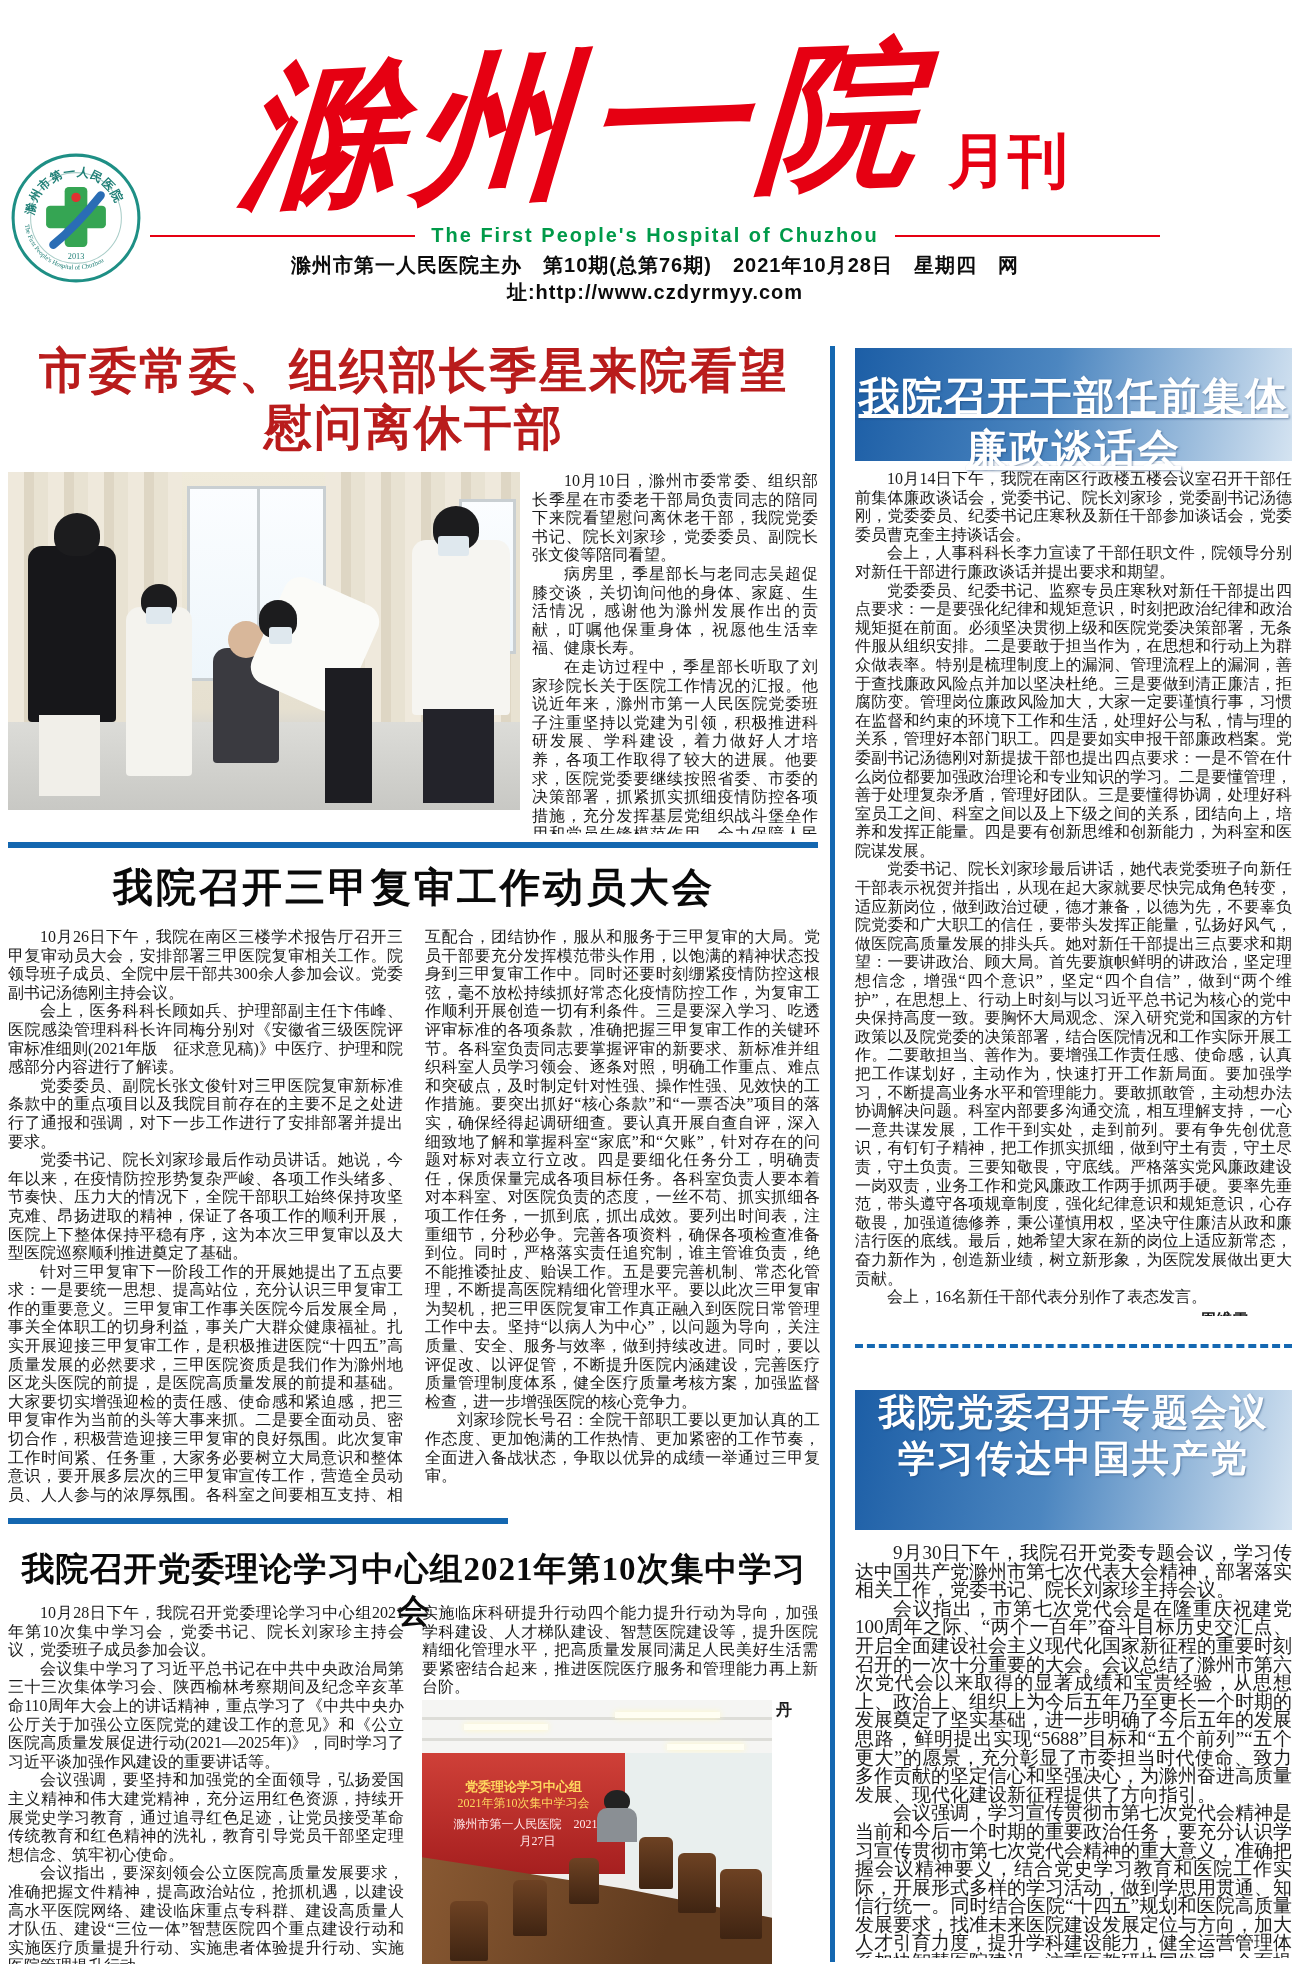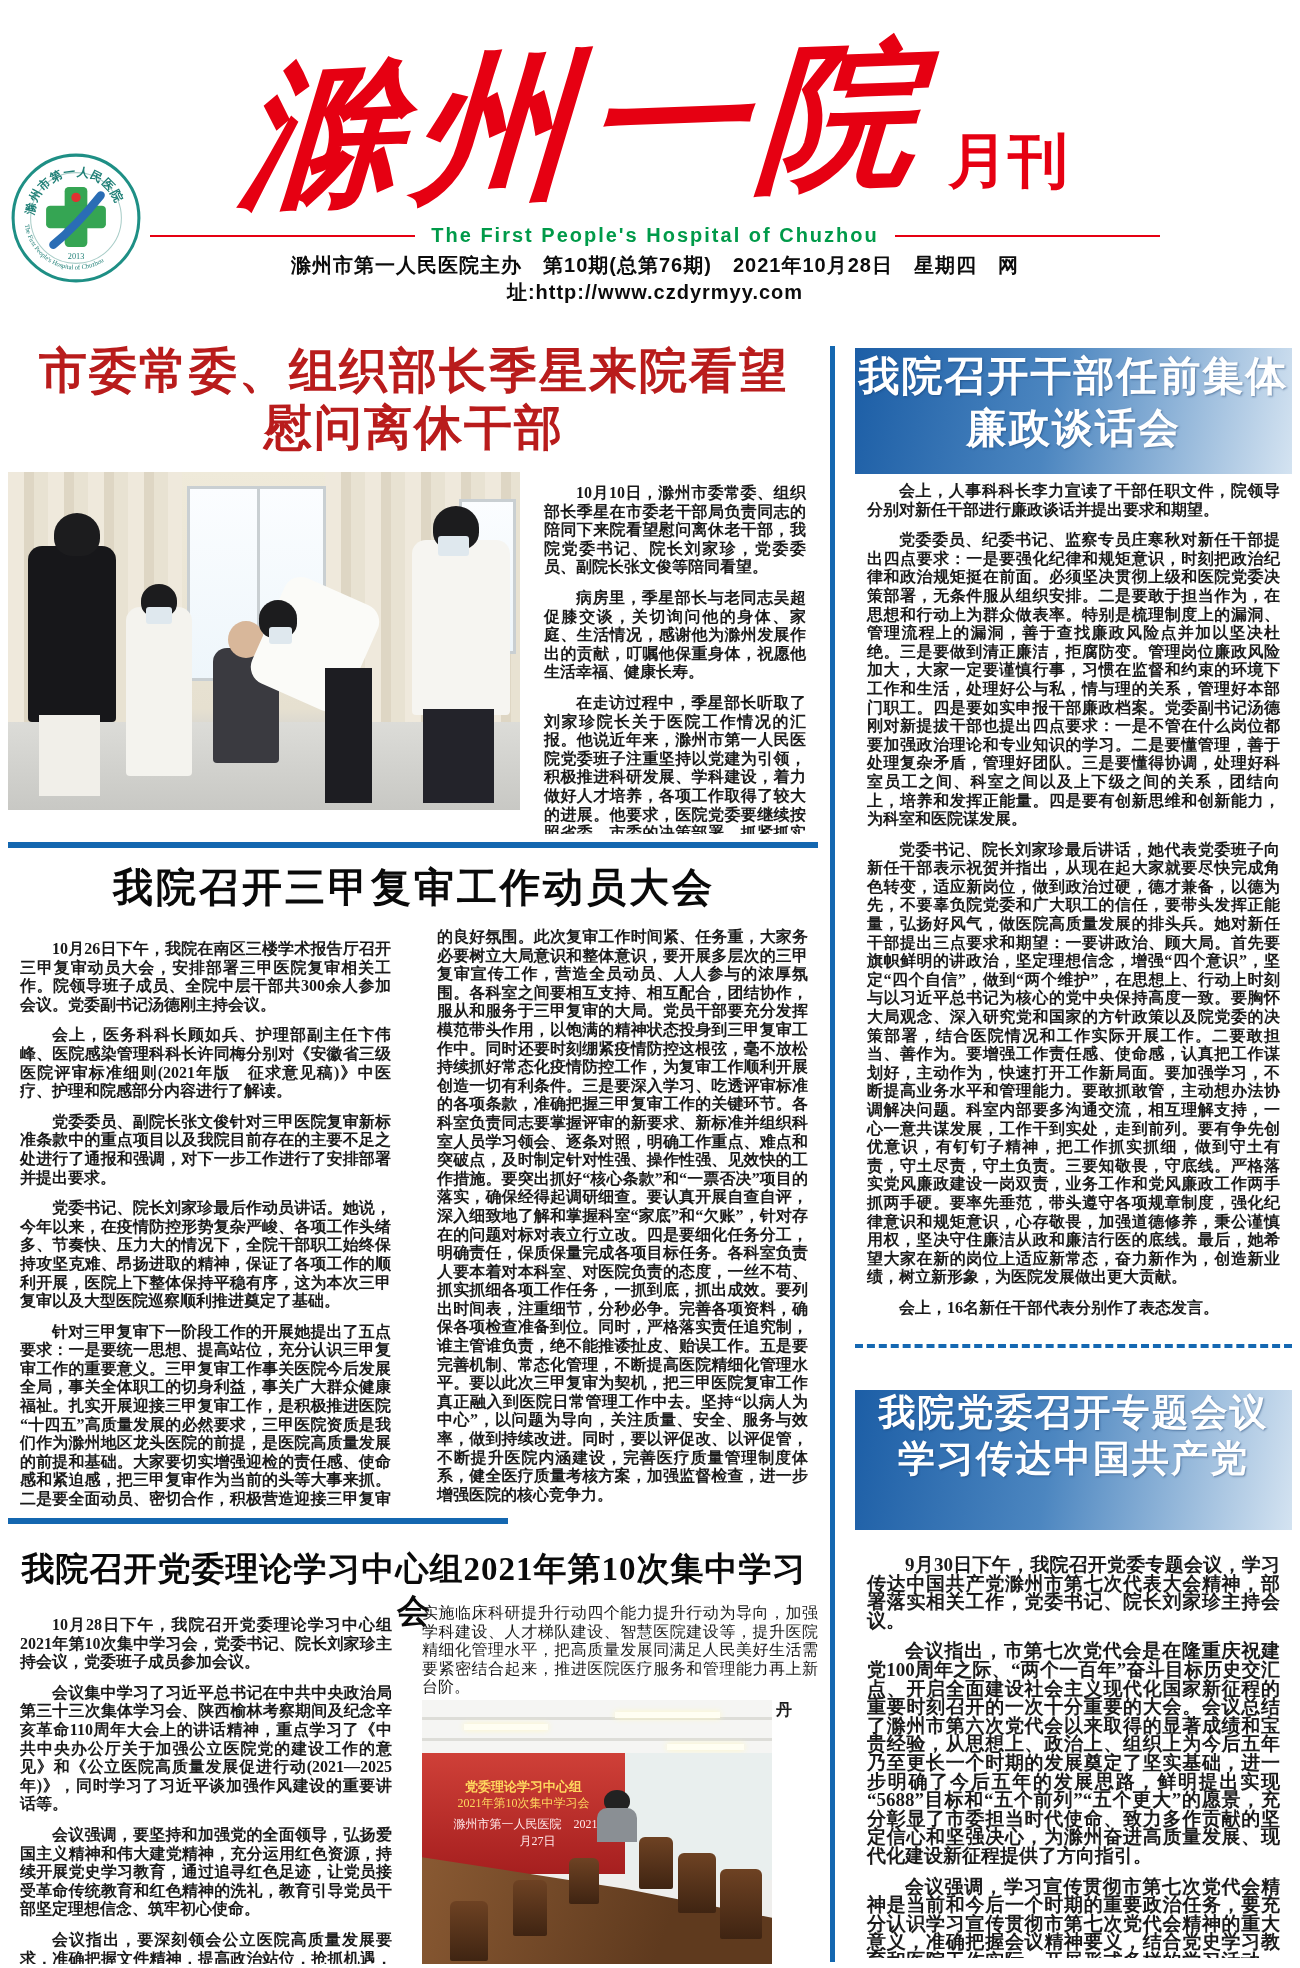--- a/index.html
+++ b/index.html
@@ -18,21 +18,21 @@
   .eng-text{margin:0 16px;color:#009a49;font-weight:bold;font-size:20px;letter-spacing:2px;
         font-family:"Liberation Sans","DejaVu Sans",sans-serif;}
   .info-line{position:absolute;left:150px;top:252px;width:1010px;text-align:center;
         font-size:20px;font-weight:bold;color:#0c0c0c;letter-spacing:1px;
         font-family:"Liberation Sans","DejaVu Sans",sans-serif;}
   
   .hrule{position:absolute;background:#1467b0;height:6px;}
   .vrule{position:absolute;background:#1467b0;width:5px;}
   .dashed-rule{position:absolute;border-top:4px dashed #1568b2;}
   .body-text{font-size:16px;line-height:18.6px;text-align:justify;overflow:hidden;}
-  .body-text p{margin:12px;text-indent:2em;font-weight:bold;}
+  .body-text p{margin:0;text-indent:2em;}
   .byline{text-align:right;font-weight:bold;padding-right:26px;margin-top:4px;}
   
   .a1-head{position:absolute;left:8px;top:342px;width:812px;text-align:center;
         color:#b91c1c;font-weight:700;font-size:48px;line-height:57px;letter-spacing:2px;}
   .photo1{position:absolute;left:8px;top:472px;width:512px;height:338px;overflow:hidden;
         background:linear-gradient(#efeada 0,#e6e0d0 70%,#d8d6d0 76%,#cfcfcb 100%);}
   .a1-text{position:absolute;left:532px;top:472px;width:286px;height:362px;}
   .a2-head{position:absolute;left:8px;top:864px;width:812px;text-align:center;
         color:#0a0a0a;font-weight:900;font-size:40px;line-height:48px;letter-spacing:3px;}
   .a2-body{position:absolute;left:8px;top:928px;width:812px;height:586px;
@@ -41,21 +41,21 @@
         color:#0a0a0a;font-weight:900;font-size:33px;line-height:42px;letter-spacing:1px;}
   .a3-left{position:absolute;left:8px;top:1604px;width:396px;height:360px;}
   .a3-right{position:absolute;left:422px;top:1604px;width:396px;}
   .a3-right .cont{text-indent:0;}
   .photo2{position:absolute;left:422px;top:1700px;width:350px;height:264px;overflow:hidden;background:#efeeec;}
   
   .banner{position:absolute;left:855px;width:437px;color:#fff;text-align:center;
         font-weight:900;letter-spacing:2px;
         background:linear-gradient(100deg,#1c5ea6 0%,#4c86c0 45%,#d4e3f1 100%);
         text-shadow:1px 1px 2px rgba(20,60,110,.5);}
-  .banner1{top:348px;height:126px;font-size:41px;line-height:52px;padding-top:2px;box-sizing:border-box;}
+  .banner1{top:348px;height:113px;font-size:41px;line-height:52px;padding-top:23px;box-sizing:border-box;text-decoration:underline;}
   .banner2{top:1390px;height:140px;font-size:37px;line-height:46px;box-sizing:border-box;}
   .r1-body{position:absolute;left:855px;top:470px;width:437px;height:846px;}
   .r2-body{position:absolute;left:855px;top:1544px;width:437px;height:414px;font-size:19px;}
   
   .curtain{position:absolute;top:0;height:74%;background:
         repeating-linear-gradient(90deg,#efe9dc 0 16px,#ded6c4 16px 26px,#e8e2d2 26px 40px);}
   .window{position:absolute;background:linear-gradient(#fbfdff,#eef6fb);border:3px solid #c9cfd2;}
   .window .mull{position:absolute;left:50%;top:0;width:3px;height:100%;background:#c9cfd2;}
   .plant{position:absolute;background:radial-gradient(circle at 40% 30%,#7fae6a,#4d7d41);border-radius:50% 50% 40% 40%;}
   .floor{position:absolute;left:0;bottom:0;width:100%;height:26%;background:linear-gradient(#dcdcd8,#c8c8c4);}
@@ -227,20 +227,21 @@
 
   <div class="vrule" style="left:830px;top:346px;height:1616px;"></div>
 
   <div class="banner banner1">
     <div>我院召开干部任前集体</div>
     <div>廉政谈话会</div>
   </div>
 
   <div class="r1-body body-text">
     <div>
+        <p>10月14日下午，我院在南区行政楼五楼会议室召开干部任前集体廉政谈话会，党委书记、院长刘家珍，党委副书记汤德刚，党委委员、纪委书记庄寒秋及新任干部参加谈话会，党委委员曹克奎主持谈话会。</p>
         <p>会上，人事科科长李力宣读了干部任职文件，院领导分别对新任干部进行廉政谈话并提出要求和期望。</p>
         <p>党委委员、纪委书记、监察专员庄寒秋对新任干部提出四点要求：一是要强化纪律和规矩意识，时刻把政治纪律和政治规矩挺在前面。必须坚决贯彻上级和医院党委决策部署，无条件服从组织安排。二是要敢于担当作为，在思想和行动上为群众做表率。特别是梳理制度上的漏洞、管理流程上的漏洞，善于查找廉政风险点并加以坚决杜绝。三是要做到清正廉洁，拒腐防变。管理岗位廉政风险加大，大家一定要谨慎行事，习惯在监督和约束的环境下工作和生活，处理好公与私，情与理的关系，管理好本部门职工。四是要如实申报干部廉政档案。党委副书记汤德刚对新提拔干部也提出四点要求：一是不管在什么岗位都要加强政治理论和专业知识的学习。二是要懂管理，善于处理复杂矛盾，管理好团队。三是要懂得协调，处理好科室员工之间、科室之间以及上下级之间的关系，团结向上，培养和发挥正能量。四是要有创新思维和创新能力，为科室和医院谋发展。</p>
         <p>党委书记、院长刘家珍最后讲话，她代表党委班子向新任干部表示祝贺并指出，从现在起大家就要尽快完成角色转变，适应新岗位，做到政治过硬，德才兼备，以德为先，不要辜负院党委和广大职工的信任，要带头发挥正能量，弘扬好风气，做医院高质量发展的排头兵。她对新任干部提出三点要求和期望：一要讲政治、顾大局。首先要旗帜鲜明的讲政治，坚定理想信念，增强“四个意识”，坚定“四个自信”，做到“两个维护”，在思想上、行动上时刻与以习近平总书记为核心的党中央保持高度一致。要胸怀大局观念、深入研究党和国家的方针政策以及院党委的决策部署，结合医院情况和工作实际开展工作。二要敢担当、善作为。要增强工作责任感、使命感，认真把工作谋划好，主动作为，快速打开工作新局面。要加强学习，不断提高业务水平和管理能力。要敢抓敢管，主动想办法协调解决问题。科室内部要多沟通交流，相互理解支持，一心一意共谋发展，工作干到实处，走到前列。要有争先创优意识，有钉钉子精神，把工作抓实抓细，做到守土有责，守土尽责，守土负责。三要知敬畏，守底线。严格落实党风廉政建设一岗双责，业务工作和党风廉政工作两手抓两手硬。要率先垂范，带头遵守各项规章制度，强化纪律意识和规矩意识，心存敬畏，加强道德修养，秉公谨慎用权，坚决守住廉洁从政和廉洁行医的底线。最后，她希望大家在新的岗位上适应新常态，奋力新作为，创造新业绩，树立新形象，为医院发展做出更大贡献。</p>
         <p>会上，16名新任干部代表分别作了表态发言。</p>
       </div>
     <div class="byline" style="padding-right:44px;">■周维雪</div>
   </div>
 
   <div class="dashed-rule" style="left:855px;top:1344px;width:437px;"></div>
 

